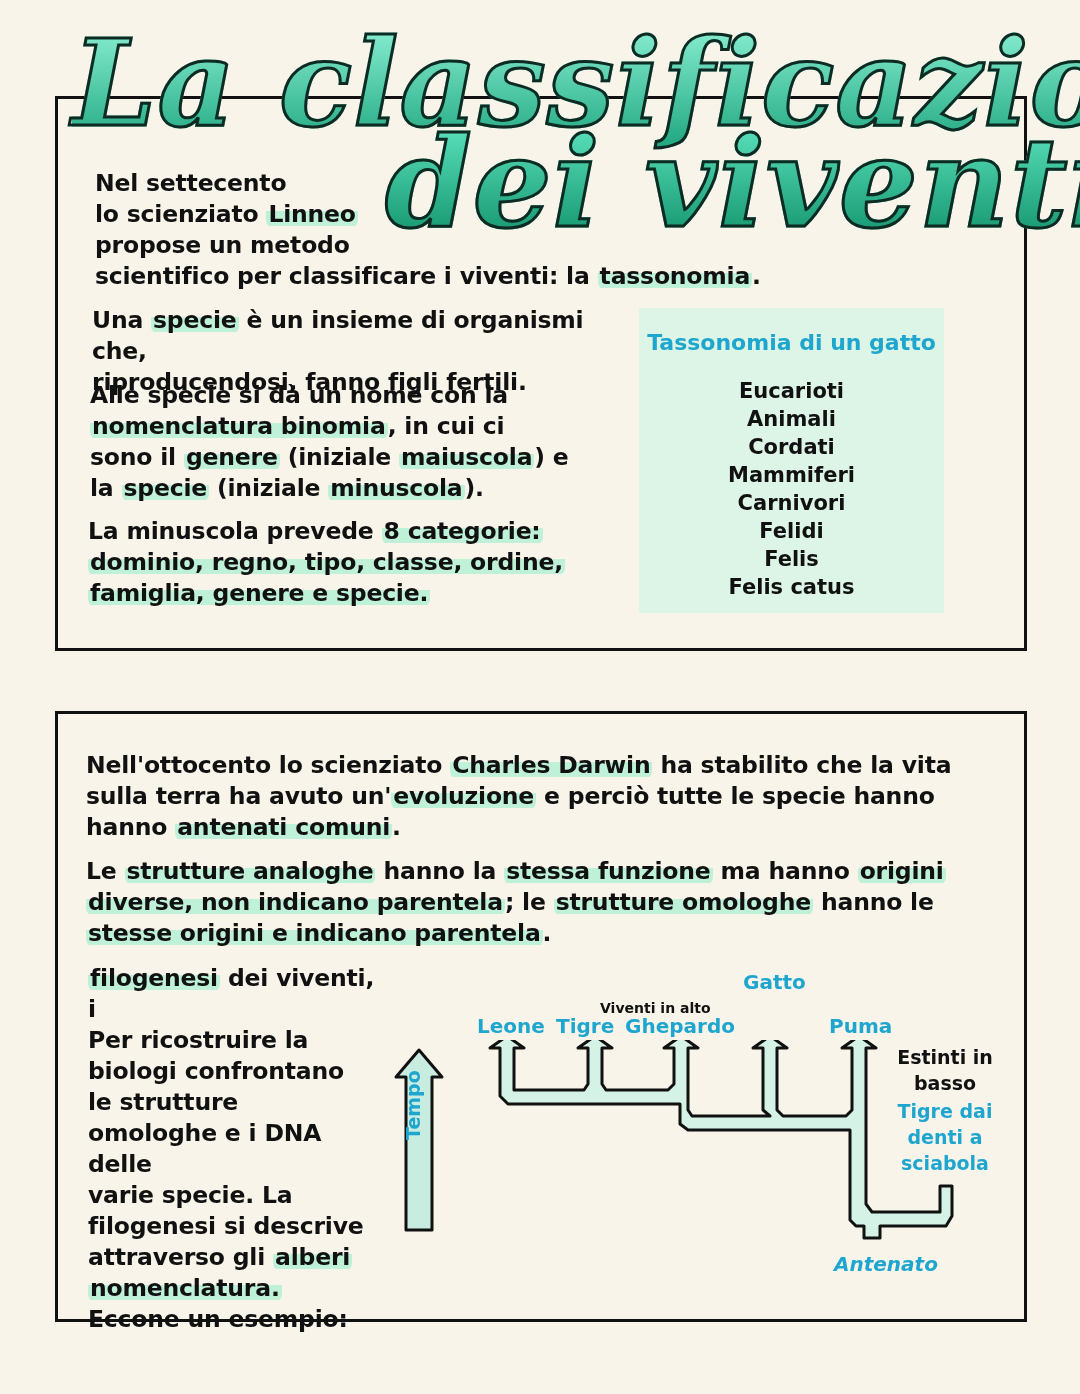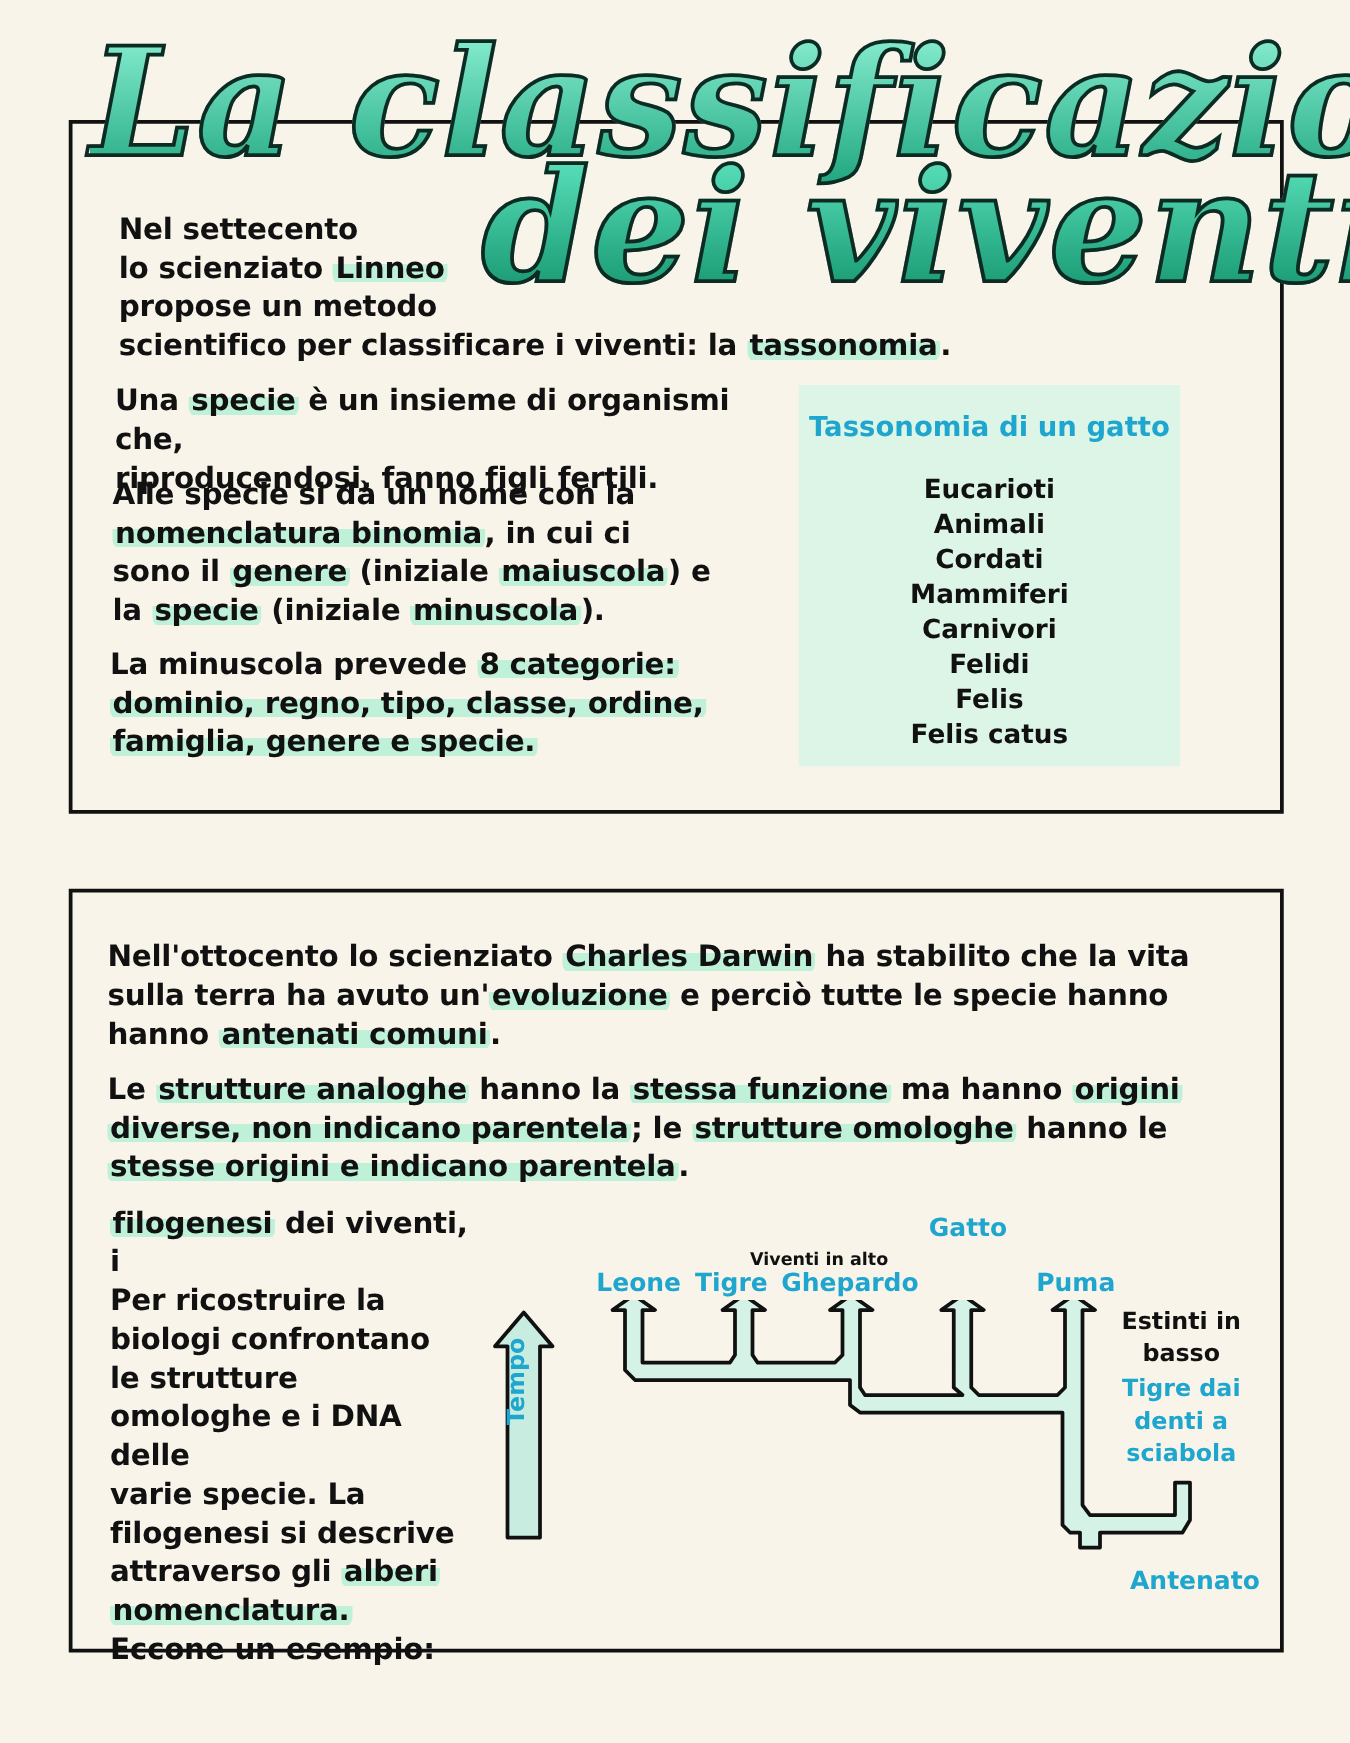--- a/index.html
+++ b/index.html
@@ -120,20 +120,20 @@
 
 <div class="lbl" style="left:897px; top:1044px; text-align:center; width:96px; line-height:26px; font-size:19px; white-space:normal;">
   <div>Estinti in</div>
   <div>basso</div>
 </div>
 <div class="lbl blue" style="left:897px; top:1098px; text-align:center; width:96px; line-height:26px; font-size:19px; white-space:normal;">
   <div>Tigre dai</div>
   <div>denti a</div>
   <div>sciabola</div>
 </div>
-<div class="lbl blue" style="left:904px; top:1252px;">Antenato</div>
+<div class="lbl blue" style="left:834px; top:1252px;font-style:italic;">Antenato</div>
 
 <svg style="position:absolute; left:480px; top:1040px;" width="500" height="210">
   <g fill="#d4f3e6" stroke="#111" stroke-width="3" stroke-linejoin="round">
 
     <path d="M20,27 L20,8 L10,8 L27,-4 L44,8 L34,8 L34,50 L104,50 L108,44 L108,8 L98,8 L115,-4 L132,8 L122,8 L122,44 L126,50 L188,50 L194,44 L194,8 L184,8 L201,-4 L218,8 L208,8 L208,70 L212,76 L290,76 L283,70 L283,8 L273,8 L290,-4 L307,8 L297,8 L297,70 L303,76 L366,76 L372,70 L372,8 L362,8 L379,-4 L396,8 L386,8 L386,164 L392,172 L460,172 L460,146 L472,146 L472,176 L466,186 L400,186 L400,198 L384,198 L384,186 L376,186 L370,180 L370,90 L208,90 L200,84 L200,64 L28,64 L20,56 Z"></path>
   </g>
 </svg>
 
 </body></html>

